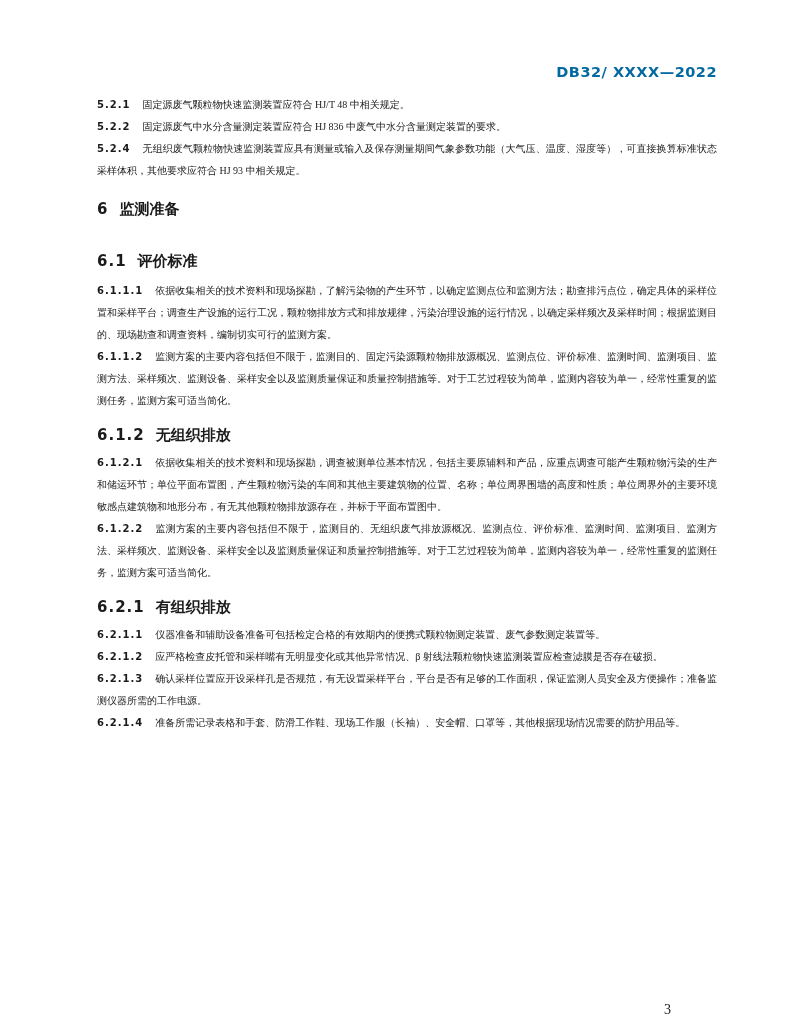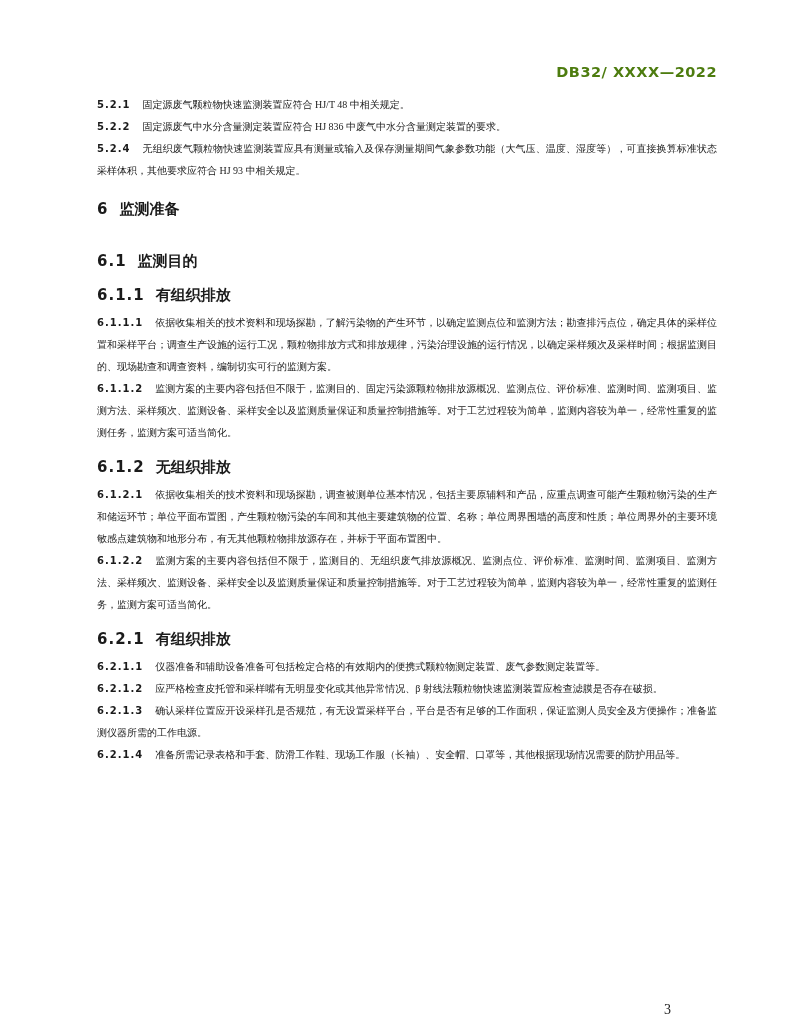--- a/index.html
+++ b/index.html
@@ -19,21 +19,21 @@
     font-family: "Liberation Serif", "DejaVu Serif", serif;
   }
   .running-header {
     text-align: right;
     font-family: "DejaVu Sans", "Liberation Sans", sans-serif;
     font-weight: 700;
     font-size: 14.5px;
     line-height: 20px;
     letter-spacing: 0.5px;
     margin: 0 0 12px 0;
-    color: #4d7c0f;
+    color: #0369a1;
   }
   .doc-body {
     width: 620px;
   }
   p.clause {
     margin: 0;
     font-size: 10px;
     line-height: 22px;
     text-align: justify;
     word-break: break-all;
@@ -78,23 +78,22 @@
 
     <p class="clause"><span class="clause-num">5.2.1</span><span class="clause-text">固定源废气颗粒物快速监测装置应符合 HJ/T 48 中相关规定。</span></p>
 
     <p class="clause"><span class="clause-num">5.2.2</span><span class="clause-text">固定源废气中水分含量测定装置应符合 HJ 836 中废气中水分含量测定装置的要求。</span></p>
 
 
     <p class="clause"><span class="clause-num">5.2.4</span><span class="clause-text">无组织废气颗粒物快速监测装置应具有测量或输入及保存测量期间气象参数功能（大气压、温度、湿度等），可直接换算标准状态采样体积，其他要求应符合 HJ 93 中相关规定。</span></p>
 
     <h2 class="hd hd1"><span class="clause-num">6</span><span>监测准备</span></h2>
 
-    <h3 class="hd hd2"><span class="clause-num">6.1</span><span>监测目的</span></h3>
+    <h3 class="hd hd2"><span class="clause-num">6.1</span><span>评价标准</span></h3>
 
-    <h4 class="hd hd3"><span class="clause-num">6.1.1</span><span>有组织排放</span></h4>
 
     <p class="clause"><span class="clause-num">6.1.1.1</span><span class="clause-text">依据收集相关的技术资料和现场探勘，了解污染物的产生环节，以确定监测点位和监测方法；勘查排污点位，确定具体的采样位置和采样平台；调查生产设施的运行工况，颗粒物排放方式和排放规律，污染治理设施的运行情况，以确定采样频次及采样时间；根据监测目的、现场勘查和调查资料，编制切实可行的监测方案。</span></p>
 
     <p class="clause"><span class="clause-num">6.1.1.2</span><span class="clause-text">监测方案的主要内容包括但不限于，监测目的、固定污染源颗粒物排放源概况、监测点位、评价标准、监测时间、监测项目、监测方法、采样频次、监测设备、采样安全以及监测质量保证和质量控制措施等。对于工艺过程较为简单，监测内容较为单一，经常性重复的监测任务，监测方案可适当简化。</span></p>
 
     <h4 class="hd hd3"><span class="clause-num">6.1.2</span><span>无组织排放</span></h4>
 
     <p class="clause"><span class="clause-num">6.1.2.1</span><span class="clause-text">依据收集相关的技术资料和现场探勘，调查被测单位基本情况，包括主要原辅料和产品，应重点调查可能产生颗粒物污染的生产和储运环节；单位平面布置图，产生颗粒物污染的车间和其他主要建筑物的位置、名称；单位周界围墙的高度和性质；单位周界外的主要环境敏感点建筑物和地形分布，有无其他颗粒物排放源存在，并标于平面布置图中。</span></p>
 
     <p class="clause"><span class="clause-num">6.1.2.2</span><span class="clause-text">监测方案的主要内容包括但不限于，监测目的、无组织废气排放源概况、监测点位、评价标准、监测时间、监测项目、监测方法、采样频次、监测设备、采样安全以及监测质量保证和质量控制措施等。对于工艺过程较为简单，监测内容较为单一，经常性重复的监测任务，监测方案可适当简化。</span></p>

